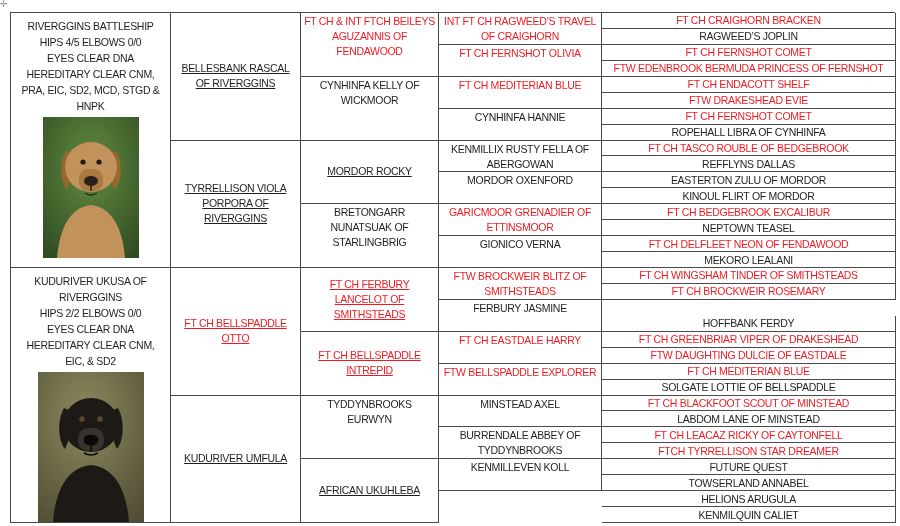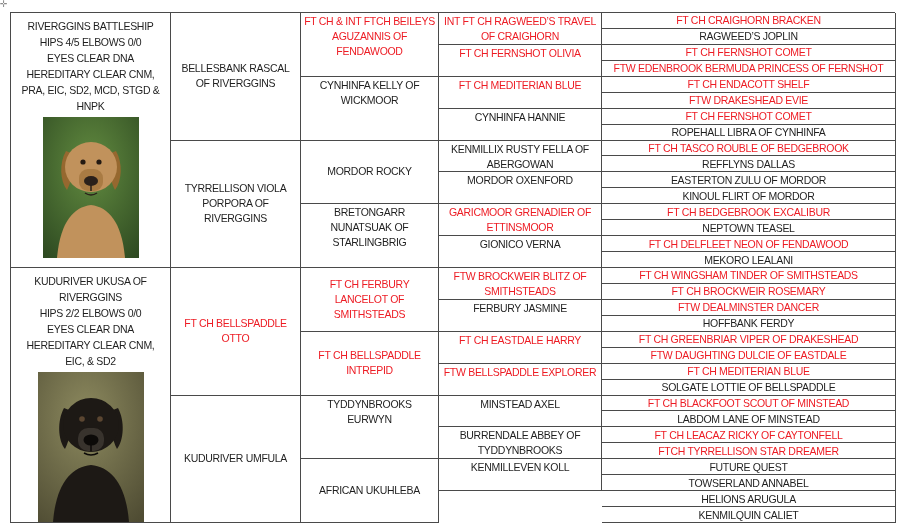--- a/index.html
+++ b/index.html
@@ -25,21 +25,21 @@
   }
   .cell{
     border-right:1px solid var(--border,#4a4a4a);
     border-bottom:1px solid var(--border,#4a4a4a);
     box-sizing:border-box;
     display:flex;flex-direction:column;align-items:center;
     text-align:center;
     font-size:10.5px;line-height:15px;letter-spacing:-0.3px;
     padding:0 3px;overflow:hidden;
   }
-  .v-center{justify-content:center;}
+  .v-center{justify-content:center;text-decoration:underline;}
   .v-top{justify-content:flex-start;padding-top:1px;}
   .c5{justify-content:center;line-height:12px;}
   .red{color:var(--red,#ED1C24);}
   .black{color:var(--ink,#1f1f1f);}
   .subject{justify-content:flex-start;padding-top:5px;}
   .subject-text{white-space:pre-line;line-height:16px;}
   .photo{margin-top:3px;flex:0 0 auto;}
   .photo svg{display:block;}
 </style>
 </head>
@@ -148,21 +148,20 @@
   <div class="cell c5 red" style="grid-column:5;grid-row:9">FT CH TASCO ROUBLE OF BEDGEBROOK</div>
   <div class="cell c5 black" style="grid-column:5;grid-row:10">REFFLYNS DALLAS</div>
   <div class="cell c5 black" style="grid-column:5;grid-row:11">EASTERTON ZULU OF MORDOR</div>
   <div class="cell c5 black" style="grid-column:5;grid-row:12">KINOUL FLIRT OF MORDOR</div>
   <div class="cell c5 red" style="grid-column:5;grid-row:13">FT CH BEDGEBROOK EXCALIBUR</div>
   <div class="cell c5 black" style="grid-column:5;grid-row:14">NEPTOWN TEASEL</div>
   <div class="cell c5 red" style="grid-column:5;grid-row:15">FT CH DELFLEET NEON OF FENDAWOOD</div>
   <div class="cell c5 black" style="grid-column:5;grid-row:16">MEKORO LEALANI</div>
   <div class="cell c5 red" style="grid-column:5;grid-row:17">FT CH WINGSHAM TINDER OF SMITHSTEADS</div>
   <div class="cell c5 red" style="grid-column:5;grid-row:18">FT CH BROCKWEIR ROSEMARY</div>
-  <div class="cell c5 red" style="grid-column:5;grid-row:19">FTW DEALMINSTER DANCER</div>
   <div class="cell c5 black" style="grid-column:5;grid-row:20">HOFFBANK FERDY</div>
   <div class="cell c5 red" style="grid-column:5;grid-row:21">FT CH GREENBRIAR VIPER OF DRAKESHEAD</div>
   <div class="cell c5 red" style="grid-column:5;grid-row:22">FTW DAUGHTING DULCIE OF EASTDALE</div>
   <div class="cell c5 red" style="grid-column:5;grid-row:23">FT CH MEDITERIAN BLUE</div>
   <div class="cell c5 black" style="grid-column:5;grid-row:24">SOLGATE LOTTIE OF BELLSPADDLE</div>
   <div class="cell c5 red" style="grid-column:5;grid-row:25">FT CH BLACKFOOT SCOUT OF MINSTEAD</div>
   <div class="cell c5 black" style="grid-column:5;grid-row:26">LABDOM LANE OF MINSTEAD</div>
   <div class="cell c5 red" style="grid-column:5;grid-row:27">FT CH LEACAZ RICKY OF CAYTONFELL</div>
   <div class="cell c5 red" style="grid-column:5;grid-row:28">FTCH TYRRELLISON STAR DREAMER</div>
   <div class="cell c5 black" style="grid-column:5;grid-row:29">FUTURE QUEST</div>

